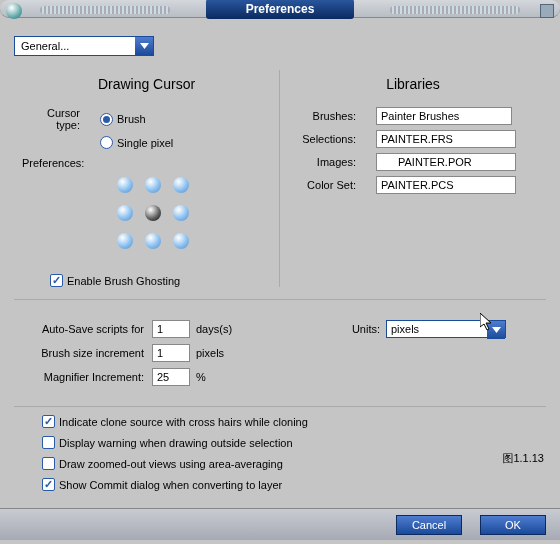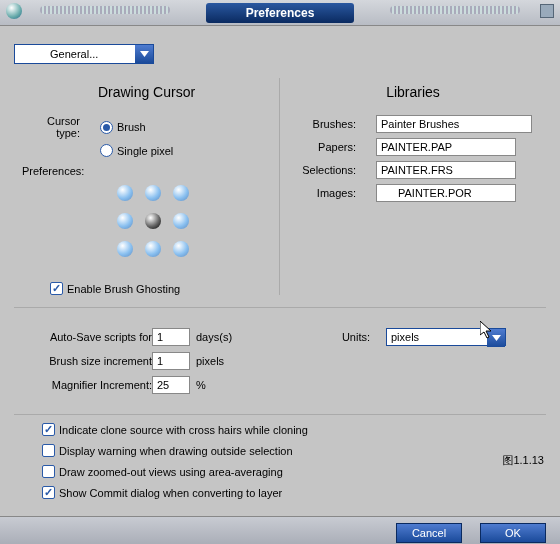--- a/index.html
+++ b/index.html
@@ -1,27 +1,27 @@
 <!DOCTYPE html>
 <html><head>
 <meta charset="utf-8">
 <style>
 * { box-sizing: border-box; margin: 0; padding: 0; font-family: Arial, sans-serif; font-size: 11px; }
 body { background: #c5c5c5; width: 560px; height: 544px; overflow: hidden; }
 
-.titlebar { height: 26px; background: linear-gradient(#d4d7dc,#b8bcc4); border-bottom: 1px solid #888; display: flex; align-items: center; justify-content: center; position: relative; }
+.titlebar { height: 18px; background: linear-gradient(#d4d7dc,#b8bcc4); border-bottom: 1px solid #888; display: flex; align-items: center; justify-content: center; position: relative; border-radius: 11px; }
 .titlebar::before, .titlebar::after { content:""; position:absolute; top:6px; height:8px; width:130px; background:repeating-linear-gradient(90deg,#aab,#aab 2px,#cdd 2px,#cdd 4px); border-radius:4px; }
 .titlebar::before { left:40px; } .titlebar::after { right:40px; }
 .titlebar-icon { position:absolute; left:6px; top:3px; width:16px; height:16px; border-radius:50%; background:radial-gradient(circle at 35% 30%,#fff,#6aa 60%,#268); }
 .titlebar-center { background:linear-gradient(#2a58a0,#0a2a60); color:#fff; font-weight:bold; padding:3px 40px; border-radius:3px; font-size:12px; }
 .closebox { position:absolute; right:6px; top:4px; width:14px; height:14px; border:1px solid #567; background:#9ab; }
 
 .content { position:relative; padding:18px 14px 10px; height:calc(544px - 22px - 32px); }
 
-.category-select { display:inline-flex; align-items:center; border:1px solid #1a4a9a; background:#fff; height:20px; width:140px; margin-bottom:14px;padding-left:29px; }
+.category-select { display:inline-flex; align-items:center; border:1px solid #1a4a9a; background:#fff; height:20px; width:140px; margin-bottom:14px; }
 .category-select span { flex:1; padding:0 6px; }
 .select-btn { width:18px; height:18px; background:linear-gradient(#4f7cd0,#1a4a9a); display:flex; align-items:center; justify-content:center; }
 .select-btn svg { fill:#fff; }
 
 .section-title { text-align:center; font-size:14px; padding:6px 0 10px; }
 .columns { display:flex; border-bottom:1px solid #aaa; padding-bottom:12px; }
 .col { width:50%; padding:0 8px; }
 .col.left { border-right:1px solid #aaa; }
 
 .row { display:flex; align-items:center; margin:5px 0; }
@@ -35,30 +35,30 @@
 
 .orient-grid { display:grid; grid-template-columns:repeat(3,22px); grid-template-rows:repeat(3,22px); gap:6px; margin-left:92px; }
 .orb { width:16px; height:16px; border-radius:50%; background:radial-gradient(circle at 35% 30%,#fff,#8ac0f0 55%,#5a8ac0); margin:auto; }
 .orb.center { background:radial-gradient(circle at 35% 30%,#fff,#666 55%,#000); }
 
 .input-text { border:1px solid #888; background:#fff; height:18px; padding:0 4px; }
 
 .mid-block { display:flex; border-bottom:1px solid #aaa; padding:14px 0; }
 .mid-col { width:50%; padding:0 8px; }
 .mid-row { display:flex; align-items:center; margin:6px 0; }
-.mid-lbl { width:130px; text-align:right; }
+.mid-lbl { width:130px; text-align:right; padding-right:8px; }
 
 .highlight { border:3px solid #d00; padding:4px 6px 4px 4px; margin:-3px -6px 6px -4px; }
 
 .select-field { display:flex; border:1px solid #1a4a9a; background:#fff; height:18px; width:120px; }
 .select-field span { flex:1; padding:0 4px; line-height:16px; }
 
 .check-row { display:flex; align-items:center; margin:8px 0 8px 28px; }
 
-.figlabel { position:absolute; right:16px; bottom:48px; font-size:11px; }
+.figlabel { position:absolute; right:16px; bottom:42px; font-size:11px; }
 
 .footer { height:32px; background:linear-gradient(#c8cbd2,#a6aab4); border-top:1px solid #888; display:flex; align-items:center; justify-content:flex-end; padding:0 14px; gap:18px; }
 .btn { width:66px; height:20px; background:linear-gradient(#4f7cd0,#1a4a9a); color:#fff; border:1px solid #0a2a60; display:flex; align-items:center; justify-content:center; }
 
 .cursor-arrow { position:absolute; right:64px; top:295px; pointer-events:none; }
 </style>
 </head>
 <body>
 
 <div class="titlebar">
@@ -111,33 +111,33 @@
       <div class="row" style="margin:22px 0 0 28px">
         <div class="checkbox checked"></div>
         <span>Enable Brush Ghosting</span>
       </div>
     </div>
 
     <div class="col">
       <div class="section-title">Libraries</div>
       <div class="row">
           <div class="lbl w2">Brushes:</div>
-          <input class="input-text" style="width: 156px;" value="Painter Brushes">
-        </div>
-      <div class="row">
-          <div class="lbl w2">Papers:</div>
-          <input class="input-text" style="width: 140px;" value="PAINTER.PAP">
+          <input class="input-text" style="width: 136px;" value="Painter Brushes">
         </div>
       <div class="row">
           <div class="lbl w2">Selections:</div>
           <input class="input-text" style="width: 140px;" value="PAINTER.FRS">
         </div>
       <div class="row">
           <div class="lbl w2">Images:</div>
           <input class="input-text" style="width: 140px; padding-left: 21px;" value="PAINTER.POR">
+        </div>
+      <div class="row">
+          <div class="lbl w2">Color Set:</div>
+          <input class="input-text" style="width: 140px;" value="PAINTER.PCS">
         </div>
     </div>
   </div>
 
   <div class="mid-block">
     <div class="mid-col">
       <div class="mid-row">
         <div class="mid-lbl">Auto-Save scripts for</div>
         <input class="input-text" style="width: 38px;" value="1">
         <span style="padding-left:6px">days(s)</span>
@@ -148,21 +148,21 @@
         <span style="padding-left:6px">pixels</span>
       </div>
       <div class="mid-row">
         <div class="mid-lbl">Magnifier Increment:</div>
         <input class="input-text" style="width: 38px;" value="25">
         <span style="padding-left:6px">%</span>
       </div>
     </div>
     <div class="mid-col">
       <div class="mid-row">
-        <div style="width:98px;text-align:right;padding-right:16px">Units:</div>
+        <div style="width:98px;text-align:right;padding-right:6px">Units:</div>
         <div class="select-field">
           <span>pixels</span>
           <div class="select-btn">
               <svg width="9" height="6" viewBox="0 0 9 6">
                 <path d="M0 0h9L4.5 6z"></path>
               </svg>
             </div>
         </div>
       </div>
     </div>

